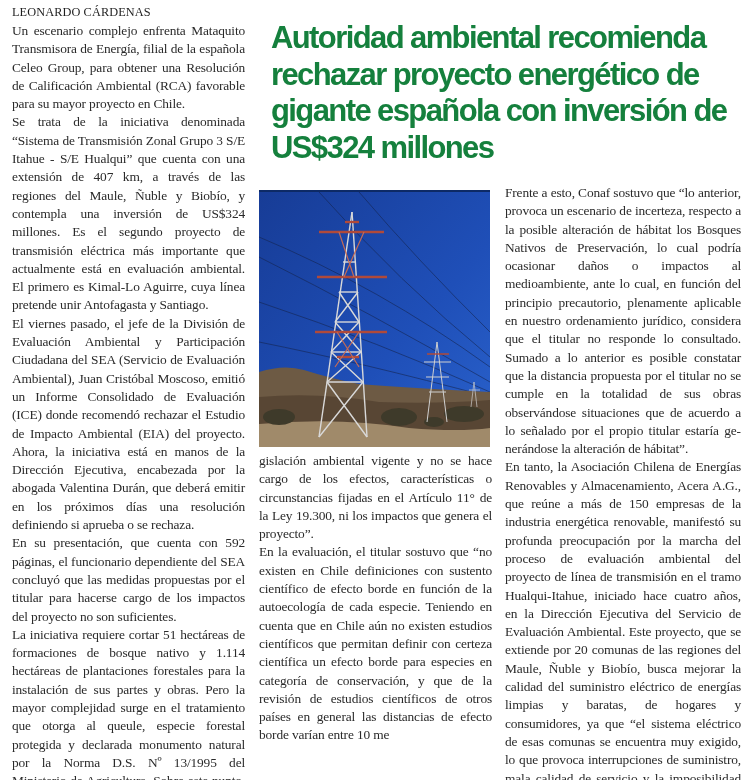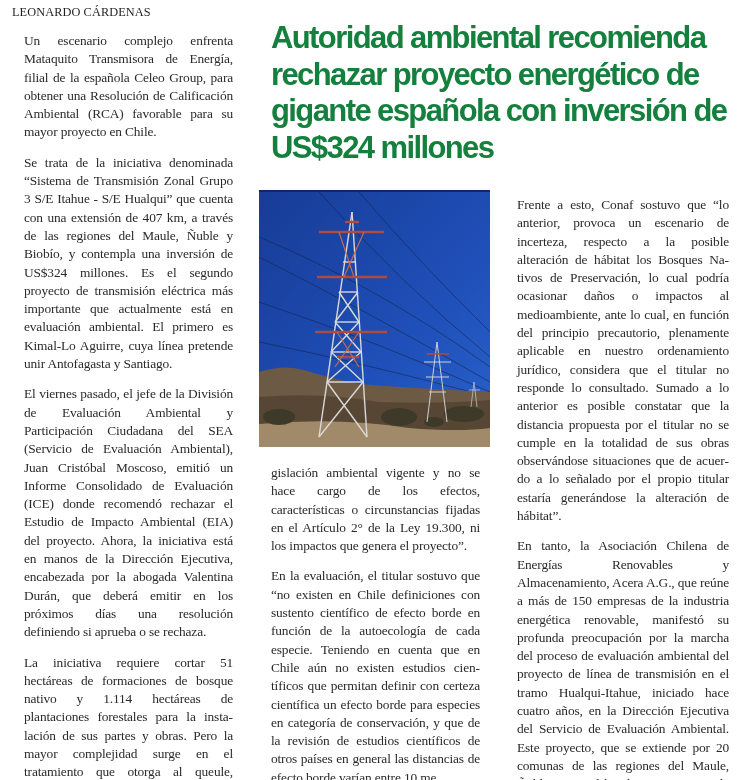--- a/index.html
+++ b/index.html
@@ -1,34 +1,35 @@
 <!DOCTYPE html>
 <html><head>
 <meta charset="utf-8">
 <style>
   html, body { margin: 0; padding: 0; background: #ffffff; }
   body { width: 755px; height: 780px; position: relative; overflow: hidden; color: #2a2a2a; }
   .col { position: absolute; font-family: "Liberation Serif", "DejaVu Serif", serif; font-size: 13.4px; line-height: 18.3px; text-align: justify; hyphens: manual; letter-spacing: -0.15px; }
-  .col p { margin: 12px; }
+  .col p { margin: 0; }
   #col1 { left: 12px; top: 4px; width: 233px; }
   #col2 { left: 259px; top: 452px; width: 233px; }
   #col3 { left: 505px; top: 184px; width: 236px; }
   .byline { font-family: "Liberation Serif", "DejaVu Serif", serif; font-weight: normal; font-size: 12.3px; letter-spacing: 0.1px; color: #1e1e1e; margin-bottom: 2px; line-height: 16px; text-align: left; }
   #headline { position: absolute; left: 259px; top: 8px; width: 490px; font-family: "Liberation Sans", "DejaVu Sans", sans-serif; font-weight: bold; font-size: 31px; line-height: 36.5px; letter-spacing: -1.6px; color: #15803d; margin: 12px; }
   #photo { position: absolute; left: 259px; top: 190px; width: 231px; height: 257px; overflow: hidden; border-top: 2px solid #0d2a66; box-sizing: border-box; }
   #photo svg { display: block; width: 100%; height: 100%; }
 </style>
 </head>
 <body>
 
 <div id="col1" class="col">
   <div class="byline">LEONARDO CÁRDENAS</div>
   <p>Un escenario complejo enfrenta Mataquito Transmisora de Energía, filial de la española Celeo Group, para obtener una Resolución de Calificación Ambiental (RCA) favorable para su mayor proyecto en Chile.</p>
   <p>Se trata de la iniciativa denominada “Sistema de Transmisión Zonal Grupo 3 S/E Itahue - S/E Hualqui” que cuenta con una extensión de 407 km, a través de las regiones del Maule, Ñuble y Biobío, y contempla una inversión de US$324 millones. Es el segundo proyecto de transmi­sión eléctrica más importante que actual­mente está en evaluación ambiental. El prime­ro es Kimal-Lo Aguirre, cuya línea pretende unir Antofagasta y Santiago.</p>
   <p>El viernes pasado, el jefe de la División de Eva­luación Ambiental y Participación Ciudada­na del SEA (Servicio de Evaluación Ambien­tal), Juan Cristóbal Moscoso, emitió un Infor­me Consolidado de Evaluación (ICE) donde recomendó rechazar el Estudio de Impacto Ambiental (EIA) del proyecto. Ahora, la inicia­tiva está en manos de la Dirección Ejecutiva, encabezada por la abogada Valentina Durán, que deberá emitir en los próximos días una re­solución definiendo si aprueba o se rechaza.</p>
+  <p>En su presentación, que cuenta con 592 pági­nas, el funcionario dependiente del SEA con­cluyó que las medidas propuestas por el titu­lar para hacerse cargo de los impactos del proyecto no son suficientes.</p>
   <p>La iniciativa requiere cortar 51 hectáreas de formaciones de bosque nativo y 1.114 hectá­reas de plantaciones forestales para la insta­lación de sus partes y obras. Pero la mayor complejidad surge en el tratamiento que otor­ga al queule, especie forestal protegida y de­clarada monumento natural por la Norma D.S. Nº 13/1995 del Ministerio de Agricultu­ra. Sobre este punto, Conaf lanzó duros cues­tionamientos a la empresa y derechamente so­licitó que la iniciativa sea rechazada.</p>
 
 </div>
 
 <h1 id="headline">Autoridad ambiental recomienda rechazar proyecto energético de gigante española con inversión de US$324 millones</h1>
 
 <div id="photo">
   <svg viewBox="0 0 231 255" preserveAspectRatio="none">
     <defs>
       <linearGradient id="sky" x1="0" y1="0" x2="1" y2="1">
@@ -94,20 +95,20 @@
     </g>
     <path d="M168 162 L190 162" stroke="#b04a3a" stroke-width="1.5"></path>
 
     <g stroke="#cfcfcf" stroke-width="0.7" fill="none">
       <path d="M215 190 L212 215 M215 190 L218 215 M210 198 L221 198"></path>
     </g>
   </svg>
 </div>
 
 <div id="col2" class="col">
-  <p>gislación ambiental vigente y no se hace car­go de los efectos, características o circunstan­cias fijadas en el Artículo 2° de la Ley 19.300, ni los impactos que genera el proyecto”.</p>
+  <p>gislación ambiental vigente y no se hace car­go de los efectos, características o circunstan­cias fijadas en el Artículo 11° de la Ley 19.300, ni los impactos que genera el proyecto”.</p>
   <p>En la evaluación, el titular sostuvo que “no existen en Chile definiciones con sustento científico de efecto borde en función de la au­toecología de cada especie. Teniendo en cuen­ta que en Chile aún no existen estudios cien­tíficos que permitan definir con certeza cien­tífica un efecto borde para especies en categoría de conservación, y que de la revisión de estu­dios científicos de otros países en general las distancias de efecto borde varían entre 10 me­</p>
 </div>
 
 <div id="col3" class="col">
   <p>Frente a esto, Conaf sostuvo que “lo anterior, provoca un escenario de incerteza, respecto a la posible alteración de hábitat los Bosques Na­tivos de Preservación, lo cual podría ocasio­nar daños o impactos al medioambiente, ante lo cual, en función del principio precautorio, plenamente aplicable en nuestro ordenamien­to jurídico, considera que el titular no respon­de lo consultado. Sumado a lo anterior es po­sible constatar que la distancia propuesta por el titular no se cumple en la totalidad de sus obras observándose situaciones que de acuer­do a lo señalado por el propio titular estaría ge­nerándose la alteración de hábitat”.</p>
   <p>En tanto, la Asociación Chilena de Energías Re­novables y Almacenamiento, Acera A.G., que reúne a más de 150 empresas de la industria energética renovable, manifestó su profunda preocupación por la marcha del proceso de evaluación ambiental del proyecto de línea de transmisión en el tramo Hualqui-Itahue, ini­ciado hace cuatro años, en la Dirección Eje­cutiva del Servicio de Evaluación Ambiental. Este proyecto, que se extiende por 20 comu­nas de las regiones del Maule, Ñuble y Biobío, busca mejorar la calidad del suministro eléc­trico de energías limpias y baratas, de hoga­res y consumidores, ya que “el sistema eléc­trico de esas comunas se encuentra muy exi­gido, lo que provoca interrupciones de suministro, mala calidad de servicio y la im­posibilidad de agregar nuevos usuarios, afec­tando con ello el desarrollo del comercio y la industria en general”, concluyó Acera.</p>
 </div>
 
 </body></html>

